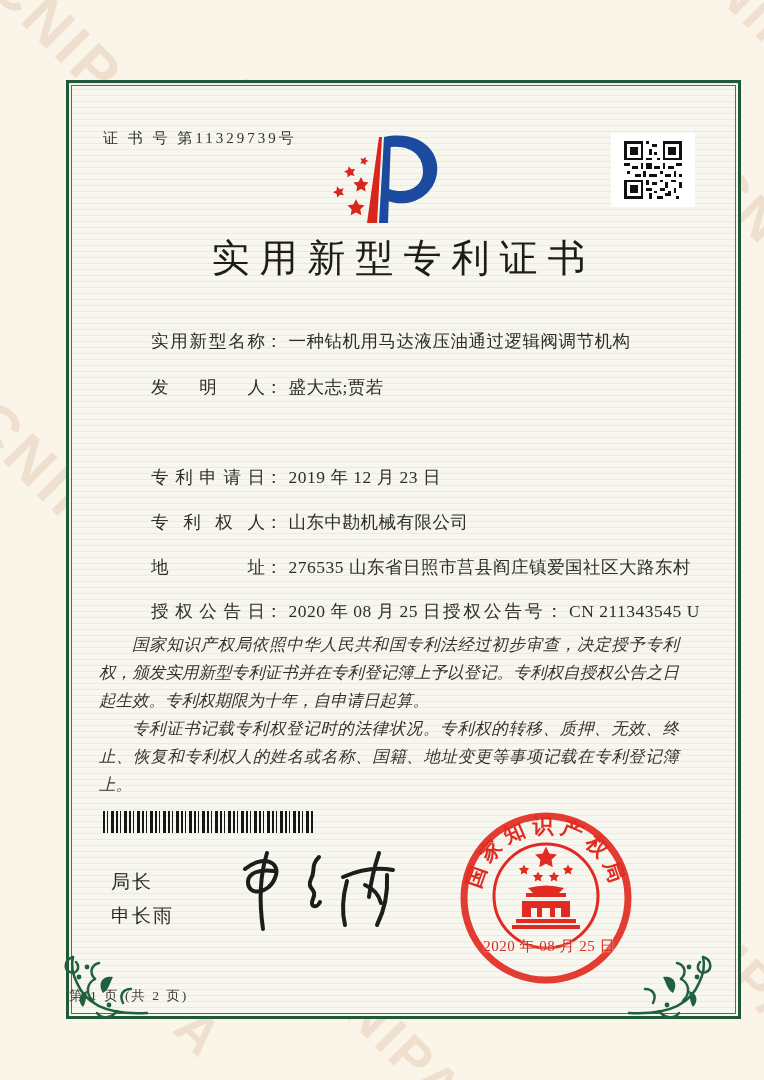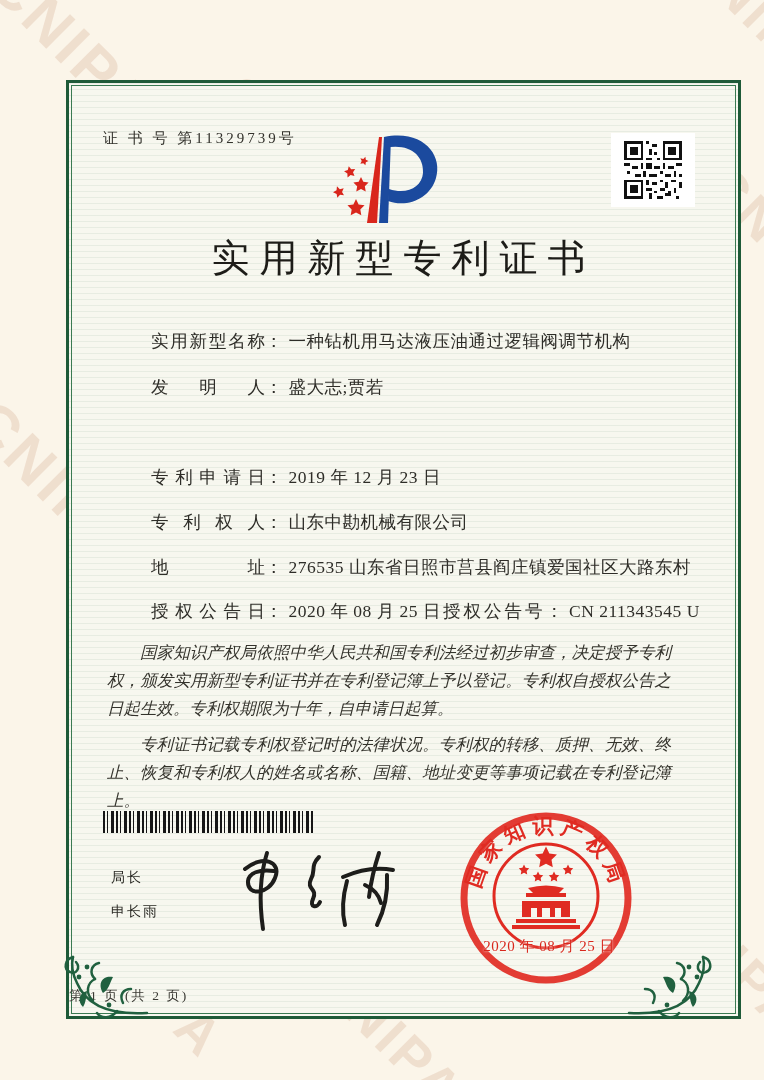--- a/index.html
+++ b/index.html
@@ -44,31 +44,31 @@
   .f-label{display:inline-block;width:114px;text-align:justify;text-align-last:justify;vertical-align:bottom;}
   .f-colon{display:inline-block;margin-right:6px;}
   .f-value{letter-spacing:0.5px;}
   .grant-pair{position:absolute;left:292px;top:0;}
   .grant-pair .f-label2{letter-spacing:3px;}
   
   .body-text{
     position:absolute;left:30px;top:548px;width:580px;
     font-size:16.5px;line-height:28px;font-style:italic;color:#34332c;text-align:justify;
   }
-  .body-text p{margin:8px;text-indent:2em;font-style:italic;}
+  .body-text p{margin:0;text-indent:2em;font-style:italic;}
   
   .barcode{
     position:absolute;left:34px;top:728px;width:212px;height:22px;
     background:repeating-linear-gradient(90deg,
       #161616 0 2px,  rgba(0,0,0,0) 2px 4px,
       #161616 4px 5px, rgba(0,0,0,0) 5px 8px,
       #161616 8px 11px, rgba(0,0,0,0) 11px 13px);
   }
   
-  .sig-label{position:absolute;left:42px;font-size:14px;font-family:"Liberation Sans","DejaVu Sans",sans-serif;color:#2b2a25;letter-spacing:2px;text-align:right;}
+  .sig-label{position:absolute;left:42px;font-size:19px;font-family:"Liberation Sans","DejaVu Sans",sans-serif;color:#2b2a25;letter-spacing:2px;text-align:right;}
   .sig-draw{position:absolute;left:158px;top:762px;}
   
   .seal{position:absolute;left:389px;top:727px;width:176px;height:176px;opacity:0.95;}
   .seal-date{
     position:absolute;left:412px;top:854px;width:136px;text-align:center;
     font-size:15px;color:#d8281d;letter-spacing:0.5px;white-space:nowrap;
     text-shadow:0 0 3px rgba(255,255,255,0.9);
   }
   
   .page-num{position:absolute;left:0;top:904px;width:100%;text-align:left;font-size:13.5px;letter-spacing:2px;color:#3a3933;}

